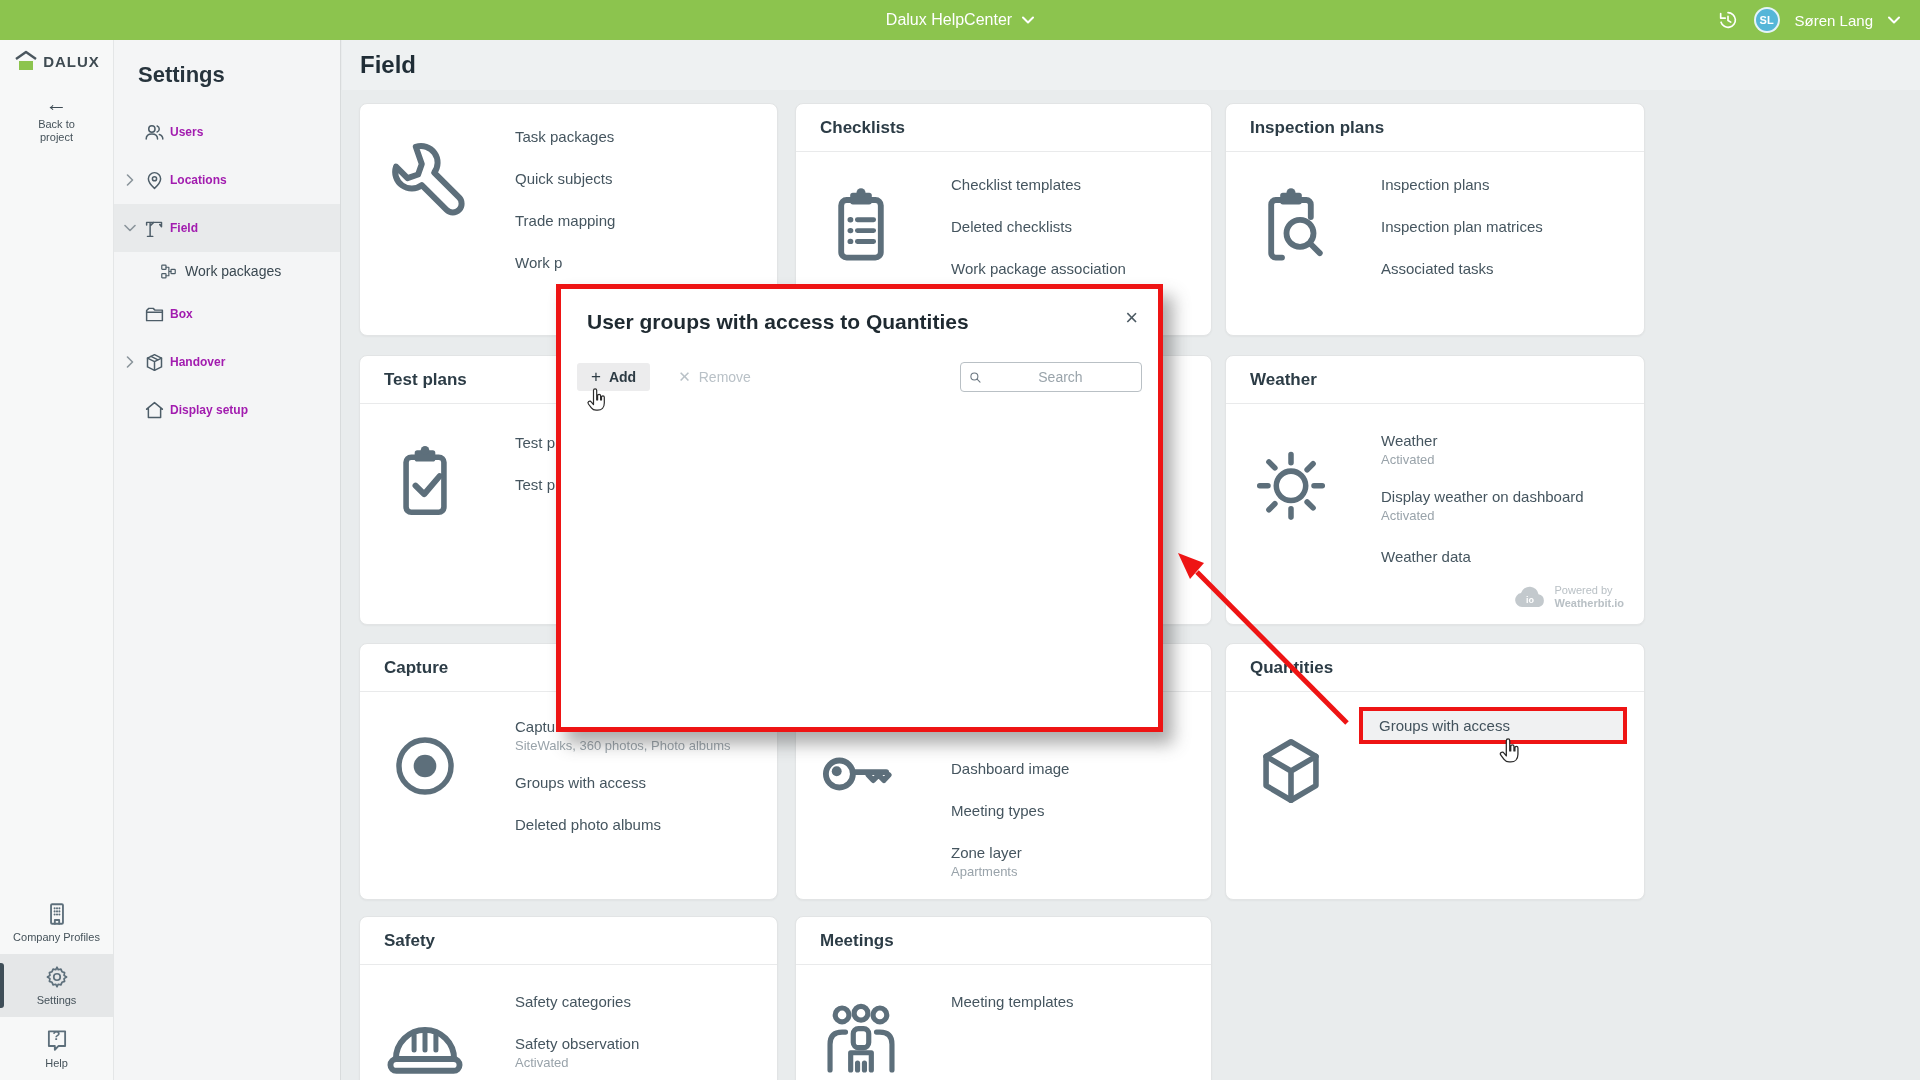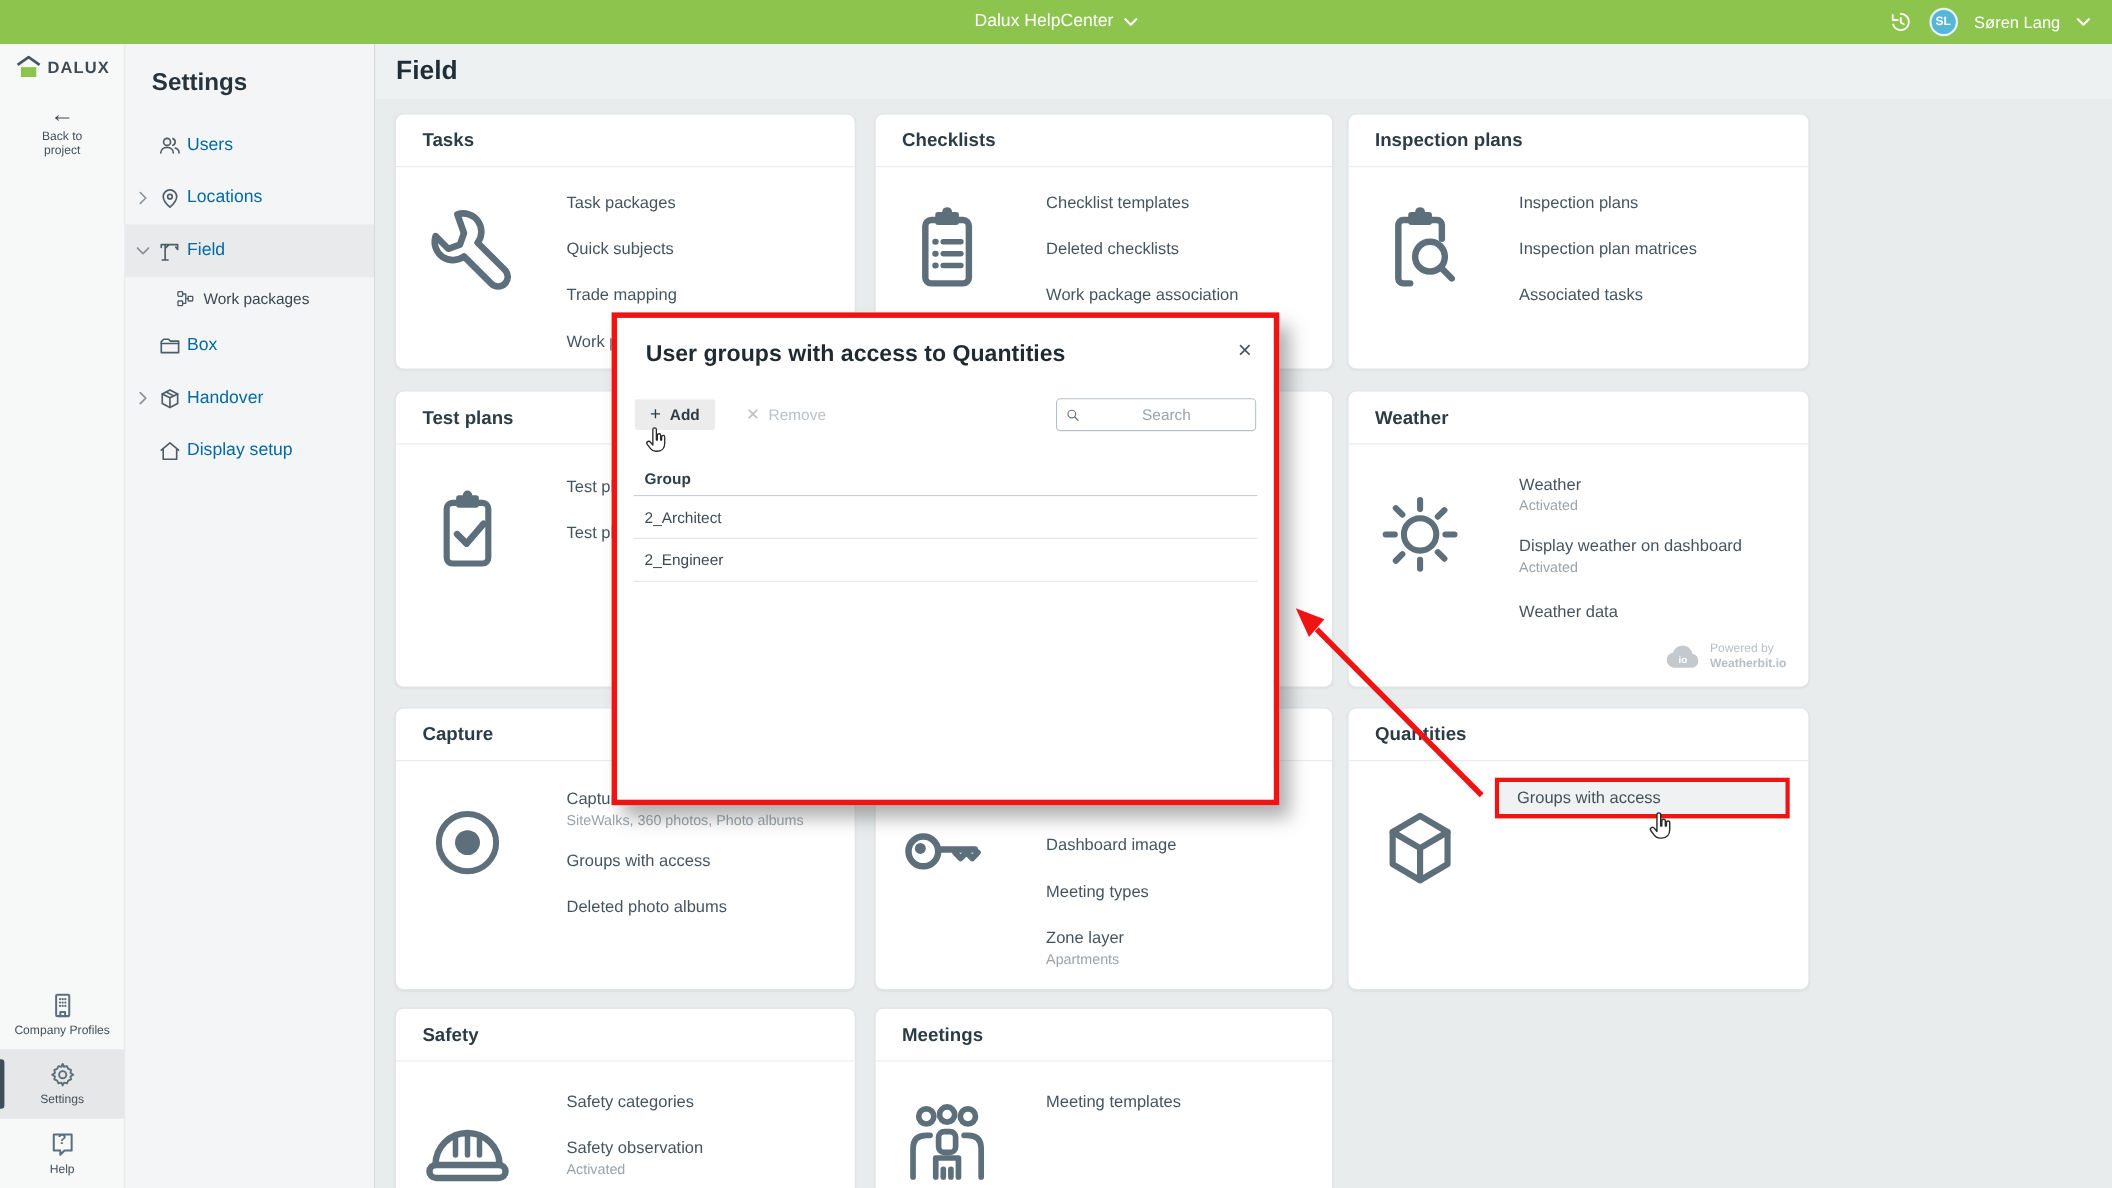--- a/index.html
+++ b/index.html
@@ -21,21 +21,21 @@
   .back .lbl{font-size:11px;color:#45525a;line-height:13px;margin-top:4px;white-space:pre-line;}
   .rail-spacer{flex:1;}
   .rail-item{width:100%;padding:10px 0;text-align:center;color:#45525a;font-size:11px;line-height:13px;cursor:pointer;position:relative;box-sizing:border-box;}
   .rail-item svg{display:block;margin:0 auto 4px auto;}
   .rail-item.active{background:#e5e7e8;}
   .rail-item.active::before{content:"";position:absolute;left:0;top:9px;bottom:9px;width:4px;background:#3f4e58;border-radius:0 3px 3px 0;}
 
   
   .navpanel{position:absolute;left:114px;top:40px;width:227px;height:1040px;background:#f4f5f6;border-right:1px solid #d8dbdc;box-sizing:border-box;}
   .nav-title{font-size:22px;font-weight:bold;color:#27343d;padding:22px 0 20px 24px;}
-  .nav-item{height:48px;display:flex;align-items:center;padding-left:8px;cursor:pointer;color:#0369a1;font-size:16px;}
+  .nav-item{height:48px;display:flex;align-items:center;padding-left:8px;cursor:pointer;color:#a21caf;font-size:12px;font-weight:bold;}
   .nav-item .chev{width:16px;display:flex;justify-content:center;color:#8a949b;}
   .nav-item .nicon{width:32px;display:flex;justify-content:center;}
   .nav-item.sel{background:#e8eaeb;}
   .nav-child{height:38px;display:flex;align-items:center;padding-left:46px;cursor:pointer;color:#3a4851;font-size:14px;gap:8px;}
 
   
   .main{position:absolute;left:342px;top:40px;width:1578px;height:1040px;background:#e9eced;}
   .page-head{height:50px;background:#eef1f2;display:flex;align-items:center;padding-left:18px;font-size:24px;font-weight:bold;color:#1f2d36;}
 
   .card{position:absolute;background:#fff;border:1px solid #e2e4e5;border-radius:8px;box-sizing:border-box;box-shadow:0 1px 2px rgba(0,0,0,.04);overflow:hidden;}
@@ -234,21 +234,20 @@
           </svg>
         </span>
       <span>Display setup</span>
     </div>
   </div>
 
   <div class="main">
     <div class="page-head">Field</div>
 
     <div class="card" style="left:17px;top:63px;width:419px;height:233px;">
-      <div class="ch">Tasks</div>
       <div class="cb">
         <div class="icol">
             <svg class="si" width="92" height="92" viewBox="0 0 100 100" stroke-width="6.5">
               <path d="M40 14a18 18 0 0 1 20 28l27 27a9.5 9.5 0 1 1-13.5 13.5L46.5 55.5a18 18 0 0 1-28-20l12.5 12.5 11.5-4 4-11.5z"></path>
             </svg>
           </div>
         <div class="links">
           <div class="lk">
               <span class="t">Task packages</span>
             </div>
@@ -497,25 +496,20 @@
         <span>Remove</span>
       </div>
       <div class="srch">
         <svg width="15" height="15" viewBox="0 0 24 24">
             <circle cx="10" cy="10" r="6.5" stroke="#6a7680" stroke-width="2" fill="none"></circle>
             <path d="M15 15l5.5 5.5" stroke="#6a7680" stroke-width="2" stroke-linecap="round"></path>
           </svg>
         <input value="" placeholder="Search" style="">
       </div>
     </div>
-    <div class="m-table">
-      <div class="m-th">Group</div>
-      <div class="m-tr">2_Architect</div>
-      <div class="m-tr">2_Engineer</div>
-    </div>
   </div>
 
   <svg class="annot" width="1920" height="1080" viewBox="0 0 1920 1080">
     <line x1="1347" y1="723" x2="1197" y2="572" stroke="#ee1414" stroke-width="5"></line>
     <polygon points="1178,553 1204,563 1190,579" fill="#ee1414"></polygon>
   </svg>
 
   <div class="hand" style="left:584px;top:388px;">
     <svg width="24" height="26" viewBox="0 0 24 26">
         <path d="M9.5 2.5a1.6 1.6 0 0 1 3.2 0V12h.9V7.8a1.5 1.5 0 0 1 3 0V12h.9V9.2a1.4 1.4 0 0 1 2.8 0V15c0 4.5-2.7 7.2-6.6 7.2h-1.6c-1.8 0-3.6-.8-4.7-2.3l-3-3.9c-.6-.8-.5-1.9.3-2.5.8-.6 1.9-.5 2.5.3l2.3 2.8z" fill="#fff" stroke="#2b2b2b" stroke-width="1.2" stroke-linejoin="round"></path>

